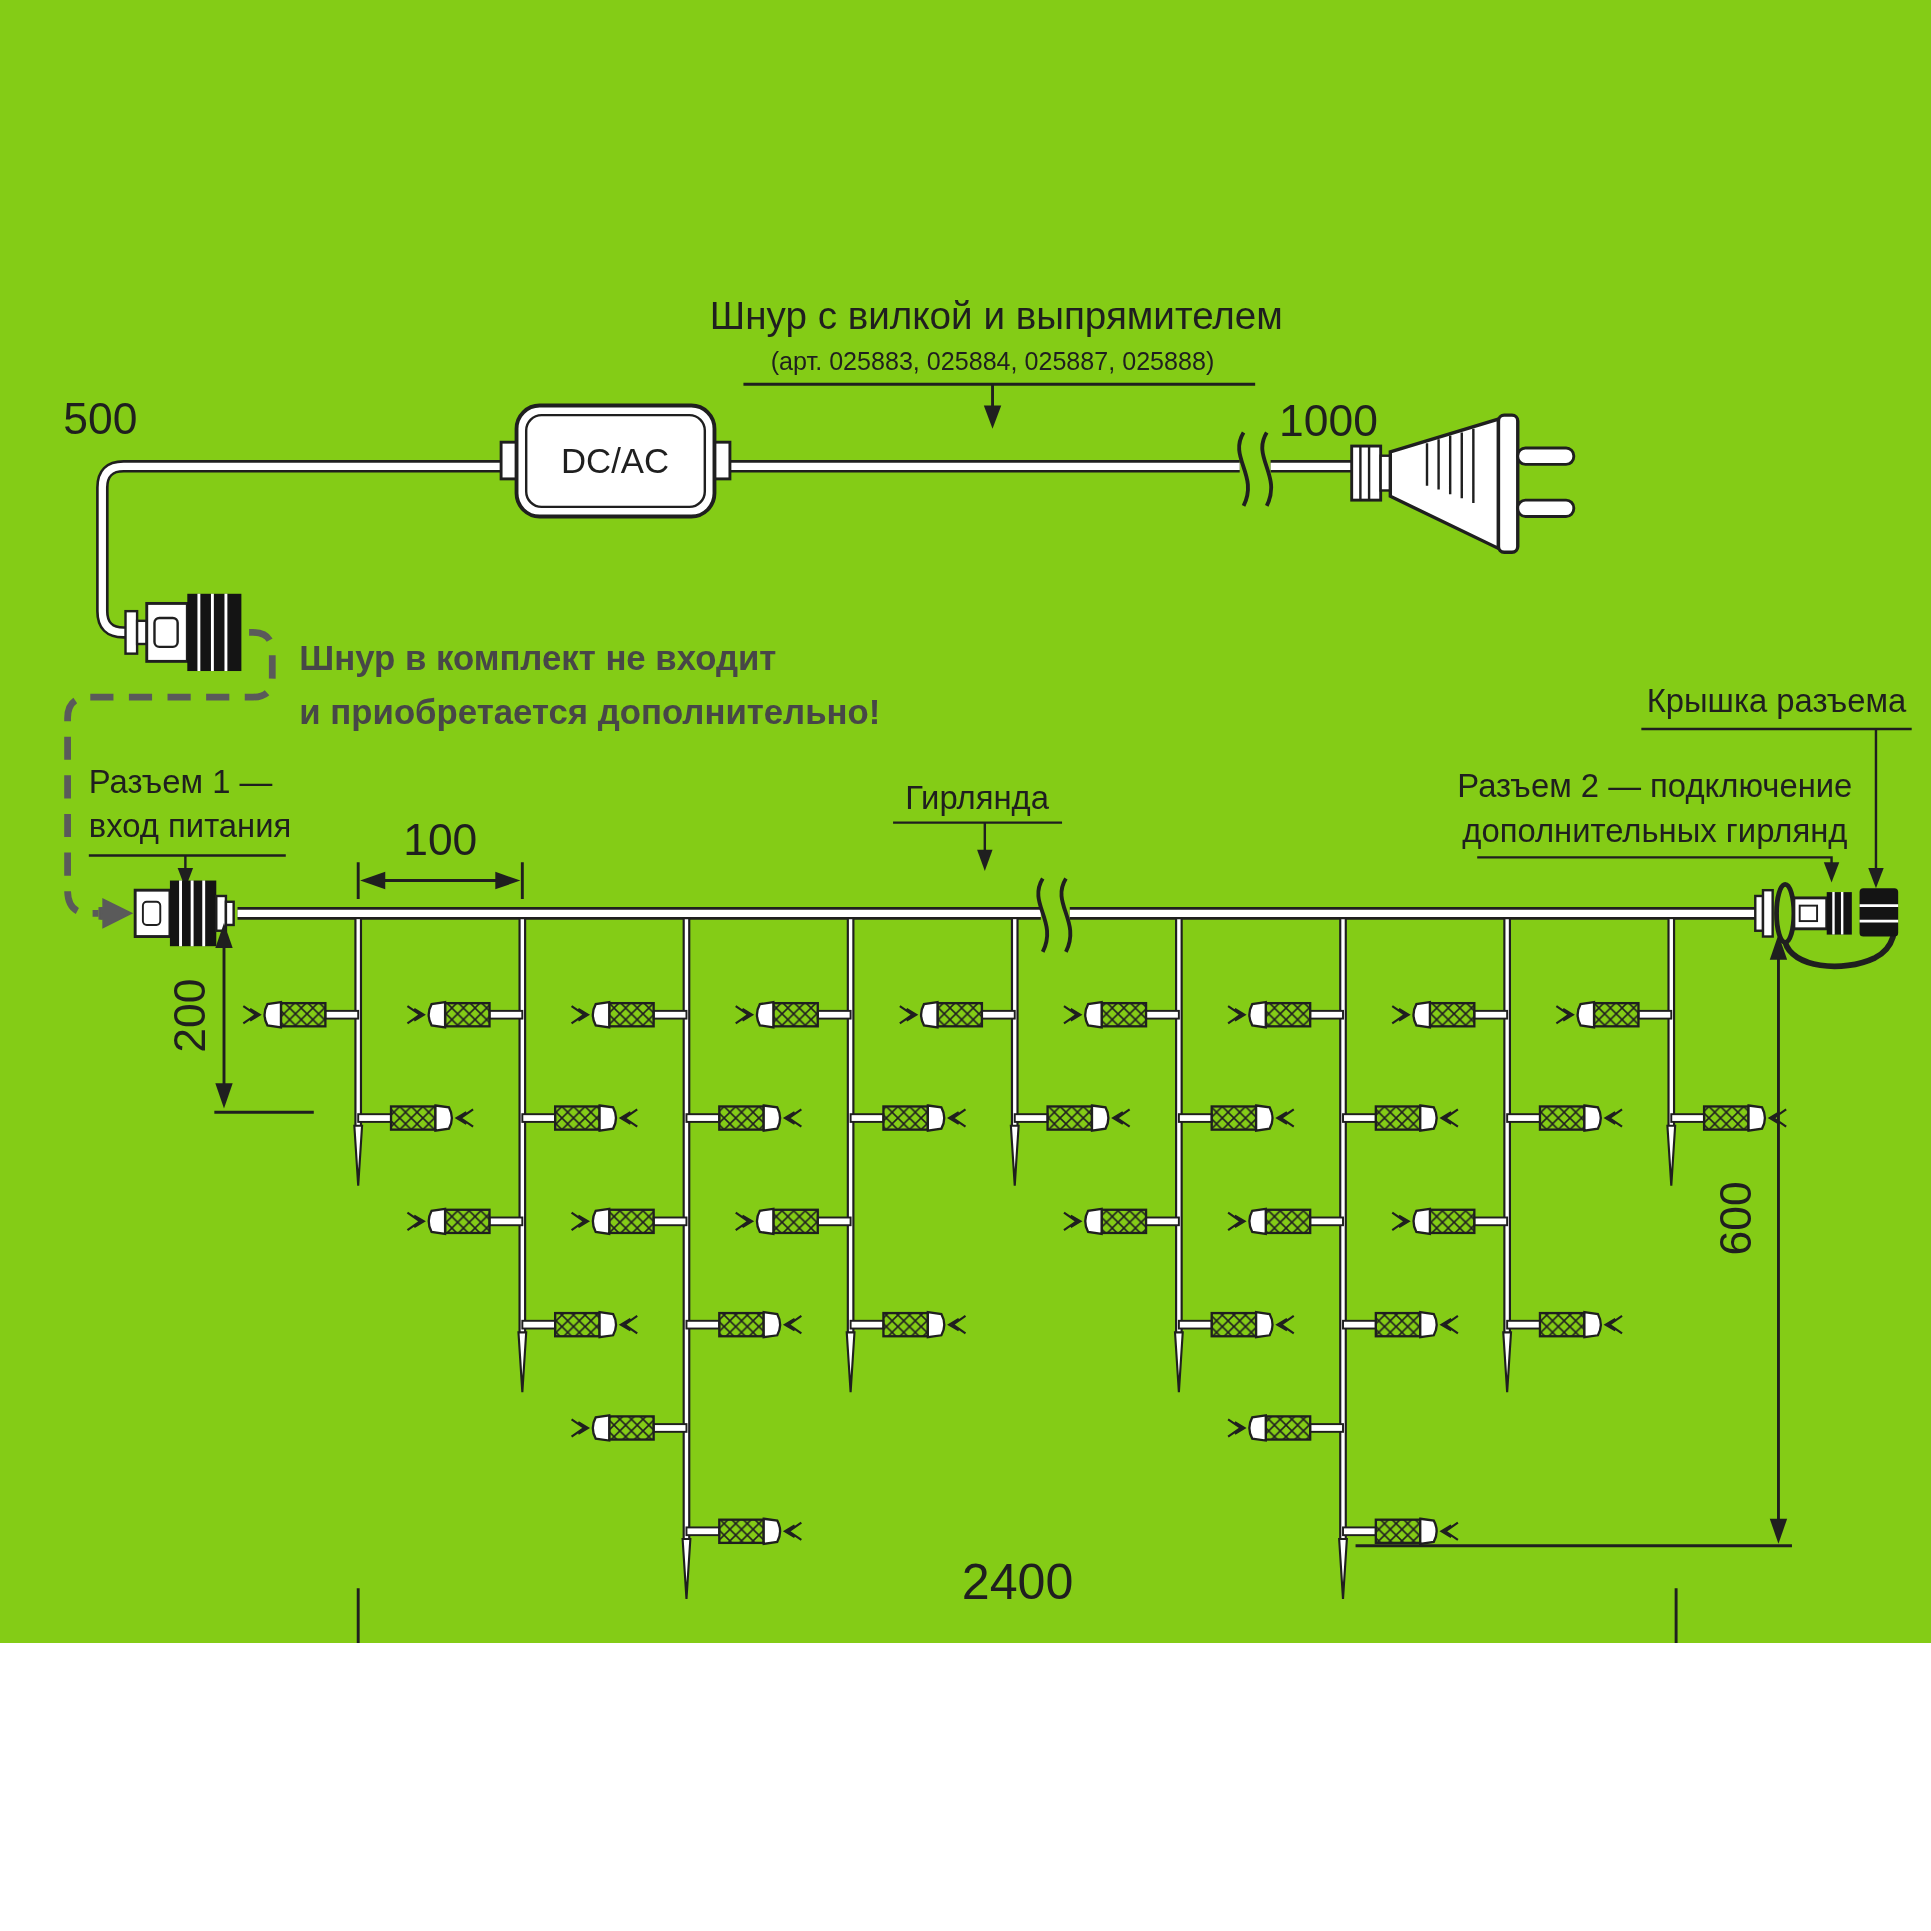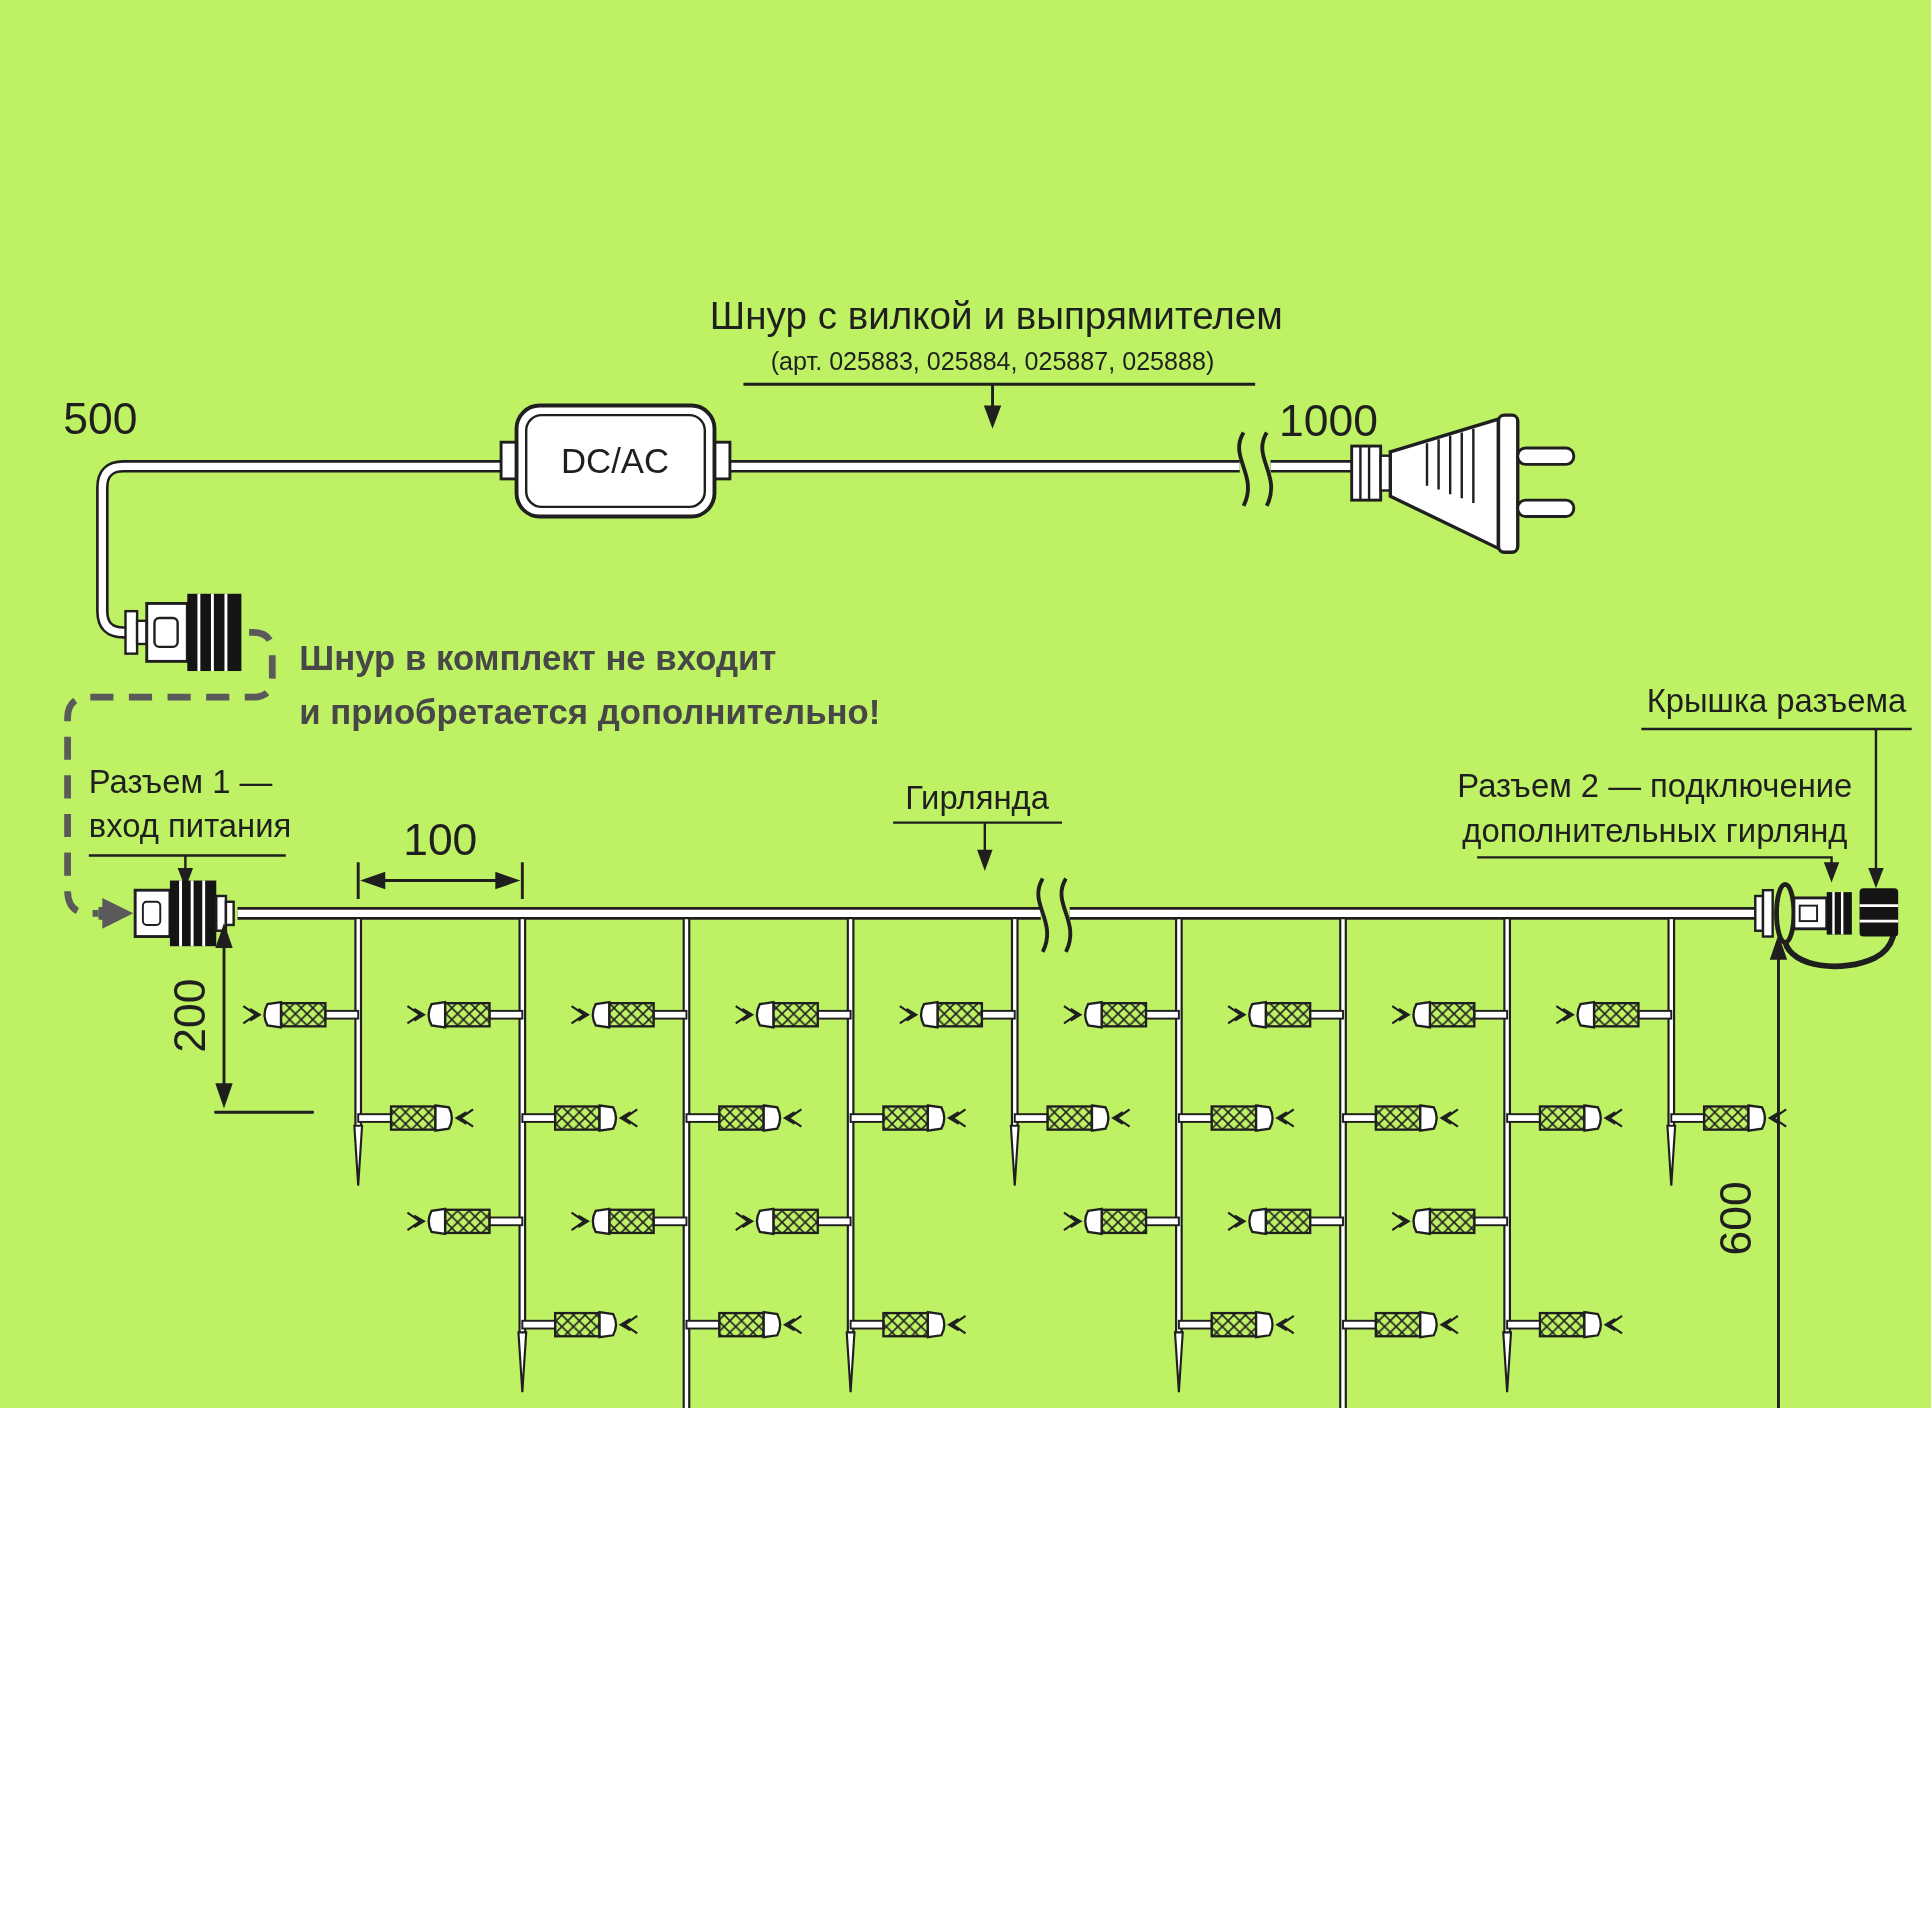--- a/index.html
+++ b/index.html
@@ -1,16 +1,16 @@
 <!DOCTYPE html>
 <html><head>
 <meta charset="utf-8">
 <style>
   html,body{margin:0;padding:0;background:#ffffff;}
-  .stage{width:1931px;height:1408px;background:#bef264;position:relative;font-family:"Liberation Sans",sans-serif;}
+  .stage{width:1931px;height:1643px;background:#84cc16;position:relative;font-family:"Liberation Sans",sans-serif;}
   svg text{font-family:"Liberation Sans","DejaVu Sans",sans-serif;fill:#1f1f1f;}
   svg .note-text{font-weight:bold;fill:#474747;}
 </style>
 </head>
 <body>
 
 <div class="stage">
 <svg width="1931" height="1931" viewBox="0 0 2000 2000" xmlns="http://www.w3.org/2000/svg">
   <defs>
     <pattern id="xh" width="12" height="12" patternUnits="userSpaceOnUse">

